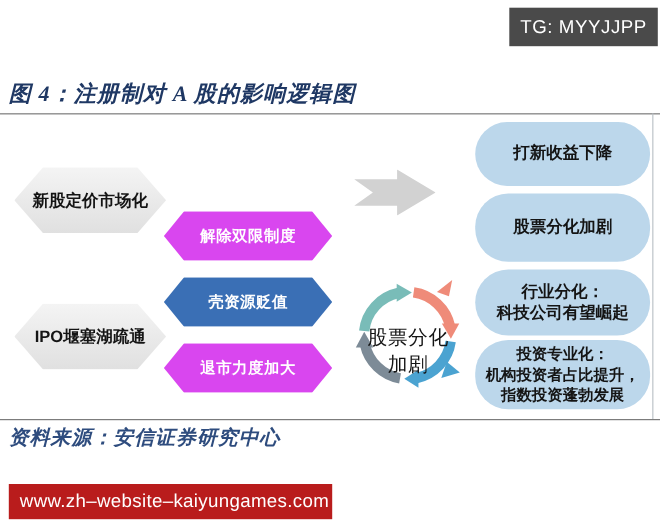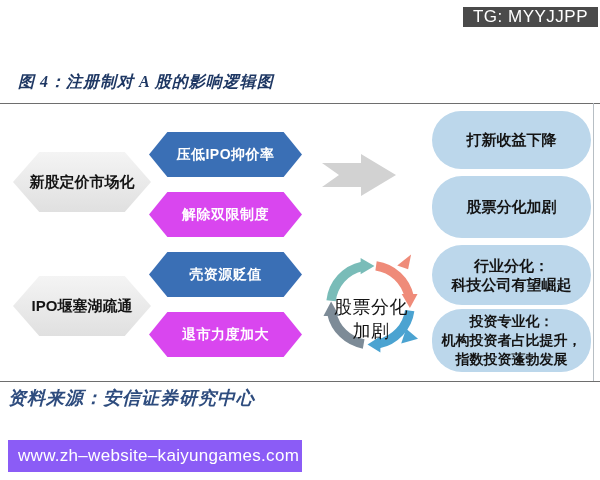--- a/index.html
+++ b/index.html
@@ -1,28 +1,28 @@
 <!DOCTYPE html>
 <html><head>
 <meta charset="utf-8">
 <style>
   html,body{margin:0;padding:0;background:#ffffff;}
   .stage{
     position:relative;width:600px;height:480px;background:#ffffff;overflow:hidden;
     font-family:"Liberation Sans","DejaVu Sans",sans-serif;
   }
   .tg-badge{
-    position:absolute;left:463px;top:7px;width:135px;height:20px;
+    position:absolute;left:463px;top:7px;width:135px;height:35px;
     background:#4a4a4a;color:#ffffff;font-size:17px;
     display:flex;align-items:center;justify-content:center;letter-spacing:.5px;
   }
   .fig-title{
-    position:absolute;left:18px;top:72px;
+    position:absolute;left:8px;top:72px;
     font-family:"Liberation Serif","DejaVu Serif",serif;
-    font-style:italic;font-weight:bold;font-size:16px;color:#1f3864;letter-spacing:1px;text-align:right;
+    font-style:italic;font-weight:bold;font-size:20px;color:#1f3864;letter-spacing:1px;text-align:right;
   }
   .hr{position:absolute;left:0;width:600px;height:1px;background:#6e6e6e;}
   .hr.top{top:103px;}
   .hr.bottom{top:381px;}
   .right-edge{position:absolute;left:593px;top:103px;width:1px;height:278px;background:#b7bec4;}
   .lhex{
     position:absolute;left:13px;width:138px;height:60px;
     clip-path:polygon(19% 0,81% 0,100% 50%,81% 100%,19% 100%,0 50%);
     background:linear-gradient(180deg,#f4f4f4 0%,#e9e9e9 55%,#e0e0e0 100%);
     display:flex;align-items:center;justify-content:center;
@@ -50,21 +50,21 @@
   .pill.p1{top:111px;height:58px;}
   .pill.p2{top:176px;height:62px;}
   .pill.p3{top:245px;height:60px;}
   .pill.p4{top:309px;height:63px;font-size:14px;line-height:1.35;}
   .fig-source{
     position:absolute;left:8px;top:386px;
     font-family:"Liberation Serif","DejaVu Serif",serif;
     font-style:italic;font-weight:bold;font-size:18px;color:#2e4c7e;letter-spacing:1px;
   }
   .url-bar{
-    position:absolute;left:8px;top:440px;width:294px;height:32px;background:#8b5cf6;
+    position:absolute;left:8px;top:440px;width:294px;height:32px;background:#b91c1c;
     color:#ffffff;font-size:17px;display:flex;align-items:center;padding-left:10px;
     box-sizing:border-box;letter-spacing:.3px;
   }
 </style>
 </head>
 <body>
 
 <div class="stage">
 
   <div class="tg-badge">
@@ -75,23 +75,20 @@
   <div class="hr top"></div>
   <div class="right-edge"></div>
 
   <div class="lhex" style="top:152px;">
     <span>新股定价市场化</span>
   </div>
   <div class="lhex" style="top:276px;">
     <span>IPO堰塞湖疏通</span>
   </div>
 
-  <div class="hex blue" style="top:132px;">
-    <span>压低IPO抑价率</span>
-  </div>
   <div class="hex orange" style="top:192px;">
     <span>解除双限制度</span>
   </div>
   <div class="hex blue" style="top:252px;">
     <span>壳资源贬值</span>
   </div>
   <div class="hex orange" style="top:312px;">
     <span>退市力度加大</span>
   </div>
 

